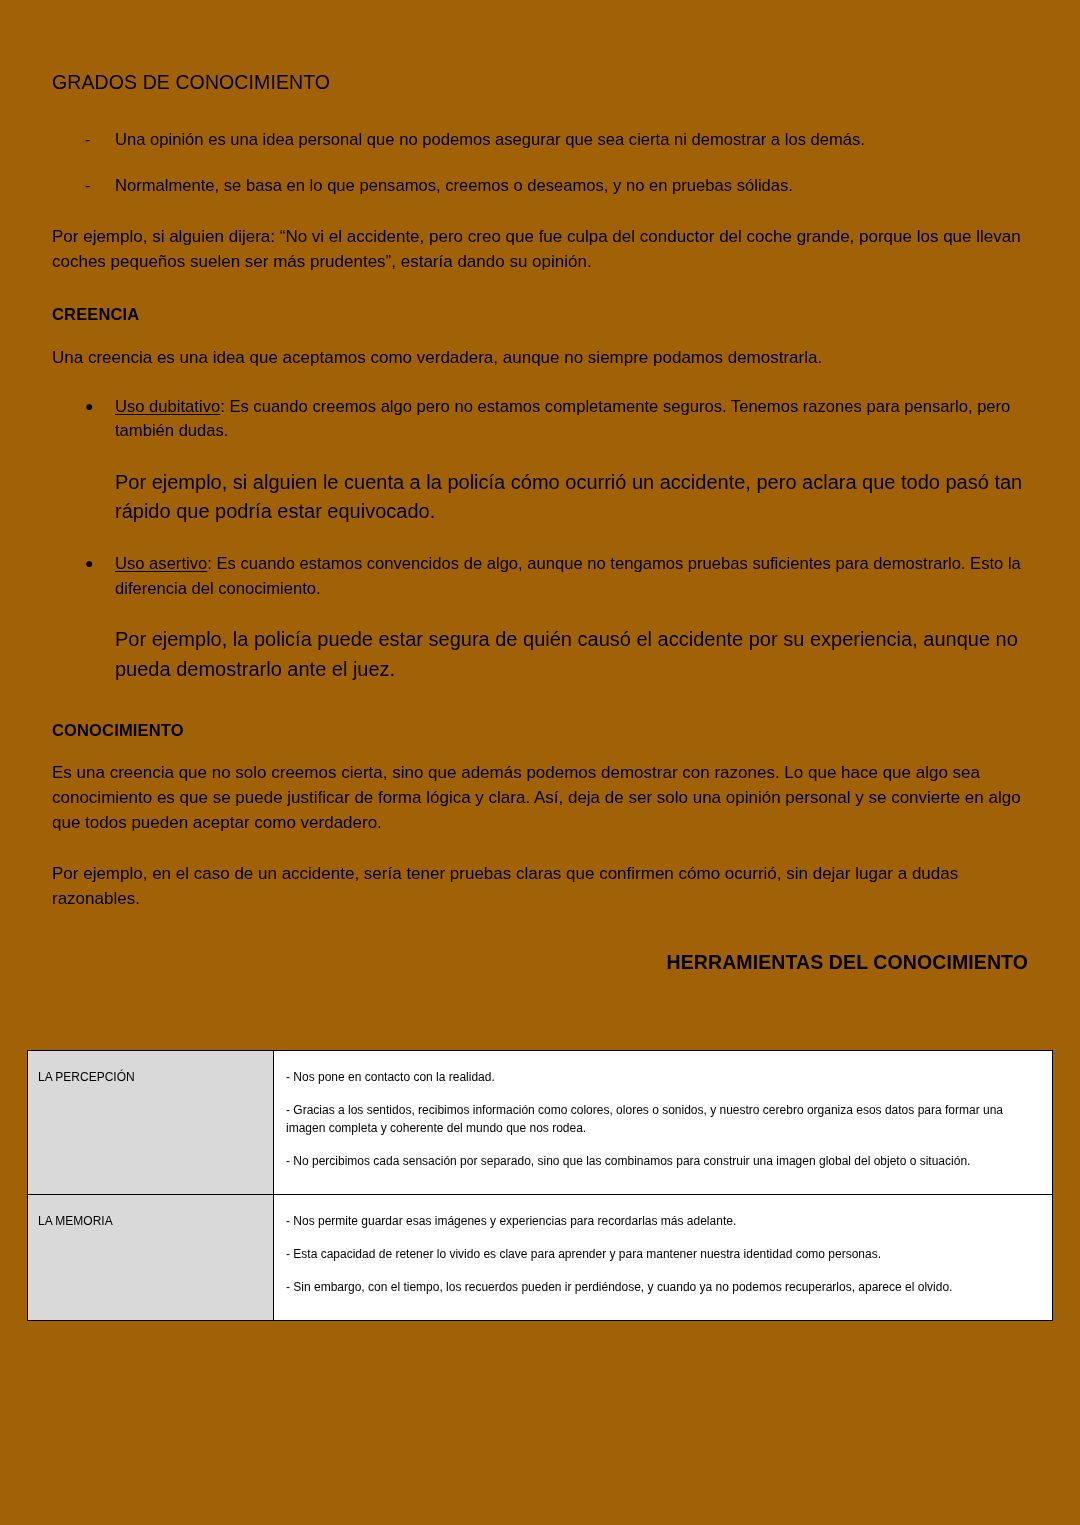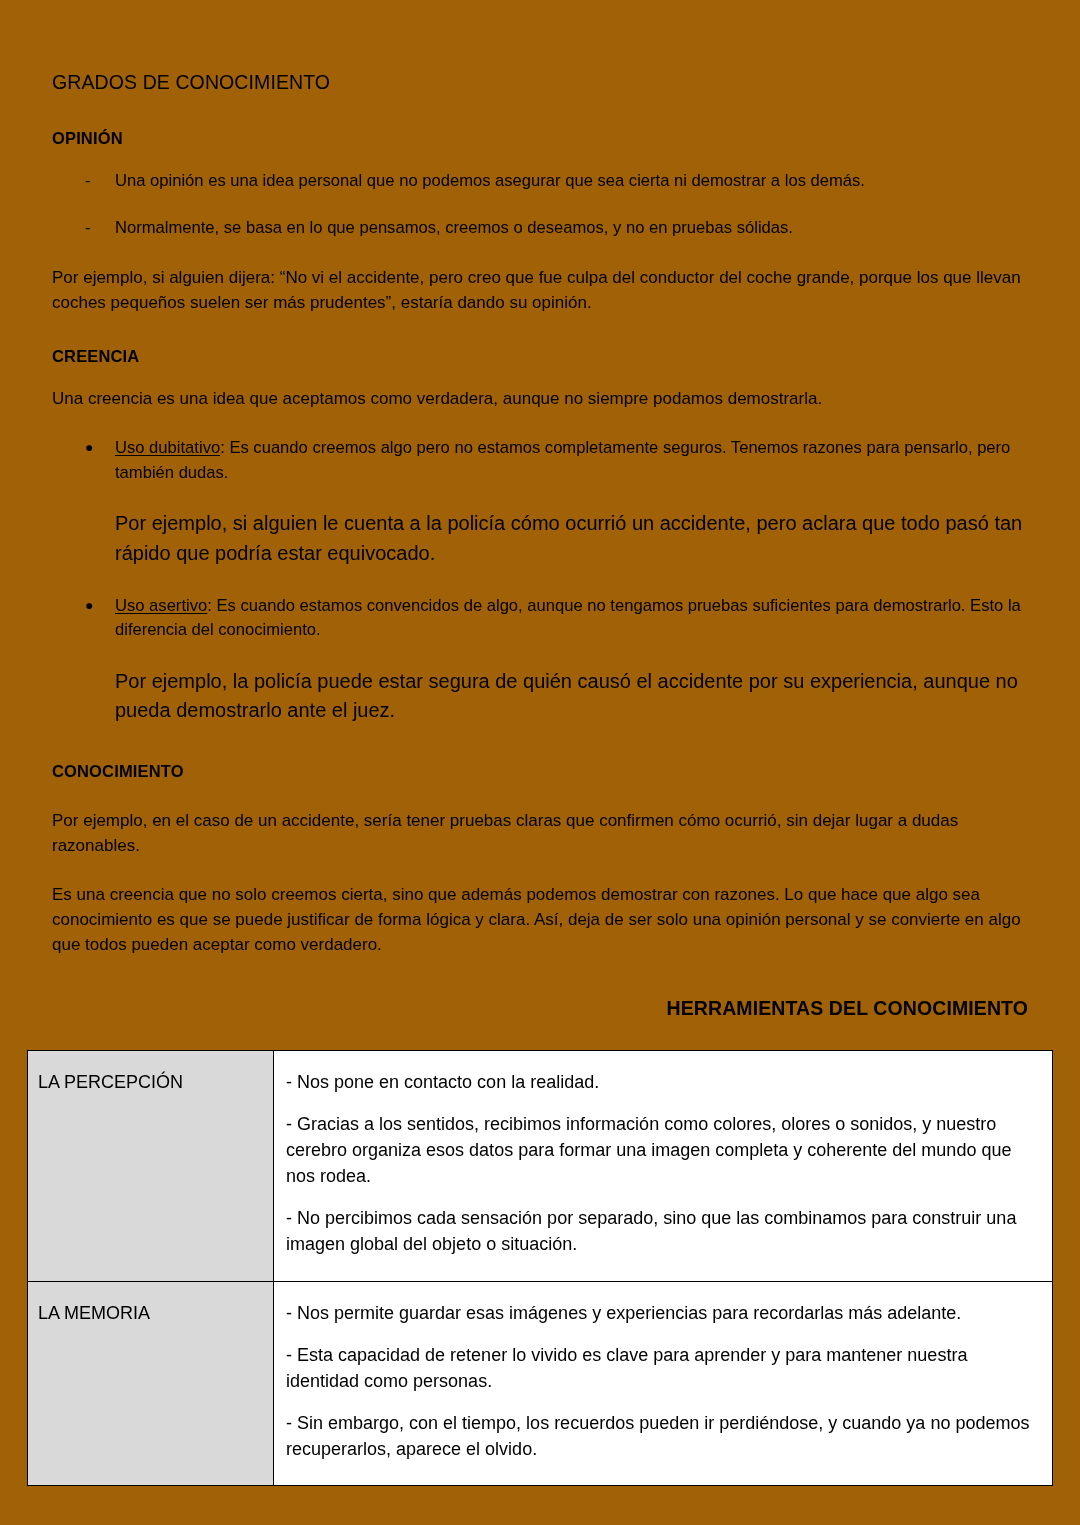--- a/index.html
+++ b/index.html
@@ -107,21 +107,21 @@
     position: absolute;
     left: 27px;
     top: 1050px;
     width: 1026px;
     border-collapse: collapse;
     table-layout: fixed;
   }
   .tools-table td {
     border: 1.6px solid #000000;
     vertical-align: top;
-    font-size: 18px;
+    font-size: 12px;
     line-height: 1.45;
   }
   .tools-table td.label-cell {
     width: 225px;
     background: #d9d9d9;
     padding: 18px 10px 18px 10px;
     white-space: nowrap;
   }
   .tools-table td.content-cell {
     padding: 18px 14px 23px 12px;
@@ -134,21 +134,20 @@
     margin-bottom: 0;
   }
 </style>
 </head>
 <body>
 
 <div class="page">
 
   <h1 class="doc-title">GRADOS DE CONOCIMIENTO</h1>
 
-  <h2 class="section-heading">OPINIÓN</h2>
 
   <ul class="list dash">
     <li>
       <span class="marker">-</span>
       <span>Una opinión es una idea personal que no podemos asegurar que sea cierta ni demostrar a los demás.</span>
     </li>
     <li>
       <span class="marker">-</span>
       <span>Normalmente, se basa en lo que pensamos, creemos o deseamos, y no en pruebas sólidas.</span>
     </li>
@@ -168,23 +167,23 @@
     </li>
     <li style="margin-top:26px;">
       <span class="marker">●</span>
       <span class="u">Uso asertivo</span><span>: Es cuando estamos convencidos de algo, aunque no tengamos pruebas suficientes para demostrarlo. Esto la diferencia del conocimiento.</span>
       <div class="sub-para">Por ejemplo, la policía puede estar segura de quién causó el accidente por su experiencia, aunque no pueda demostrarlo ante el juez.</div>
     </li>
   </ul>
 
   <h2 class="section-heading" style="margin-top:36px;">CONOCIMIENTO</h2>
 
+  <p class="body">Es una creencia que no solo creemos cierta, sino que además podemos demostrar con razones. Lo que hace que algo sea conocimiento es que se puede justificar de forma lógica y clara. Así, deja de ser solo una opinión personal y se convierte en algo que todos pueden aceptar como verdadero.</p>
+
   <p class="body" style="margin-top:26px;">Por ejemplo, en el caso de un accidente, sería tener pruebas claras que confirmen cómo ocurrió, sin dejar lugar a dudas razonables.</p>
-
-  <p class="body">Es una creencia que no solo creemos cierta, sino que además podemos demostrar con razones. Lo que hace que algo sea conocimiento es que se puede justificar de forma lógica y clara. Así, deja de ser solo una opinión personal y se convierte en algo que todos pueden aceptar como verdadero.</p>
 
   <h2 class="block-title">HERRAMIENTAS DEL CONOCIMIENTO</h2>
 
   <table class="tools-table">
     <tbody>
       <tr>
         <td class="label-cell">LA PERCEPCIÓN</td>
         <td class="content-cell">
           <p class="line">- Nos pone en contacto con la realidad.</p>
           <p class="line">- Gracias a los sentidos, recibimos información como colores, olores o sonidos, y nuestro cerebro organiza esos datos para formar una imagen completa y coherente del mundo que nos rodea.</p>

